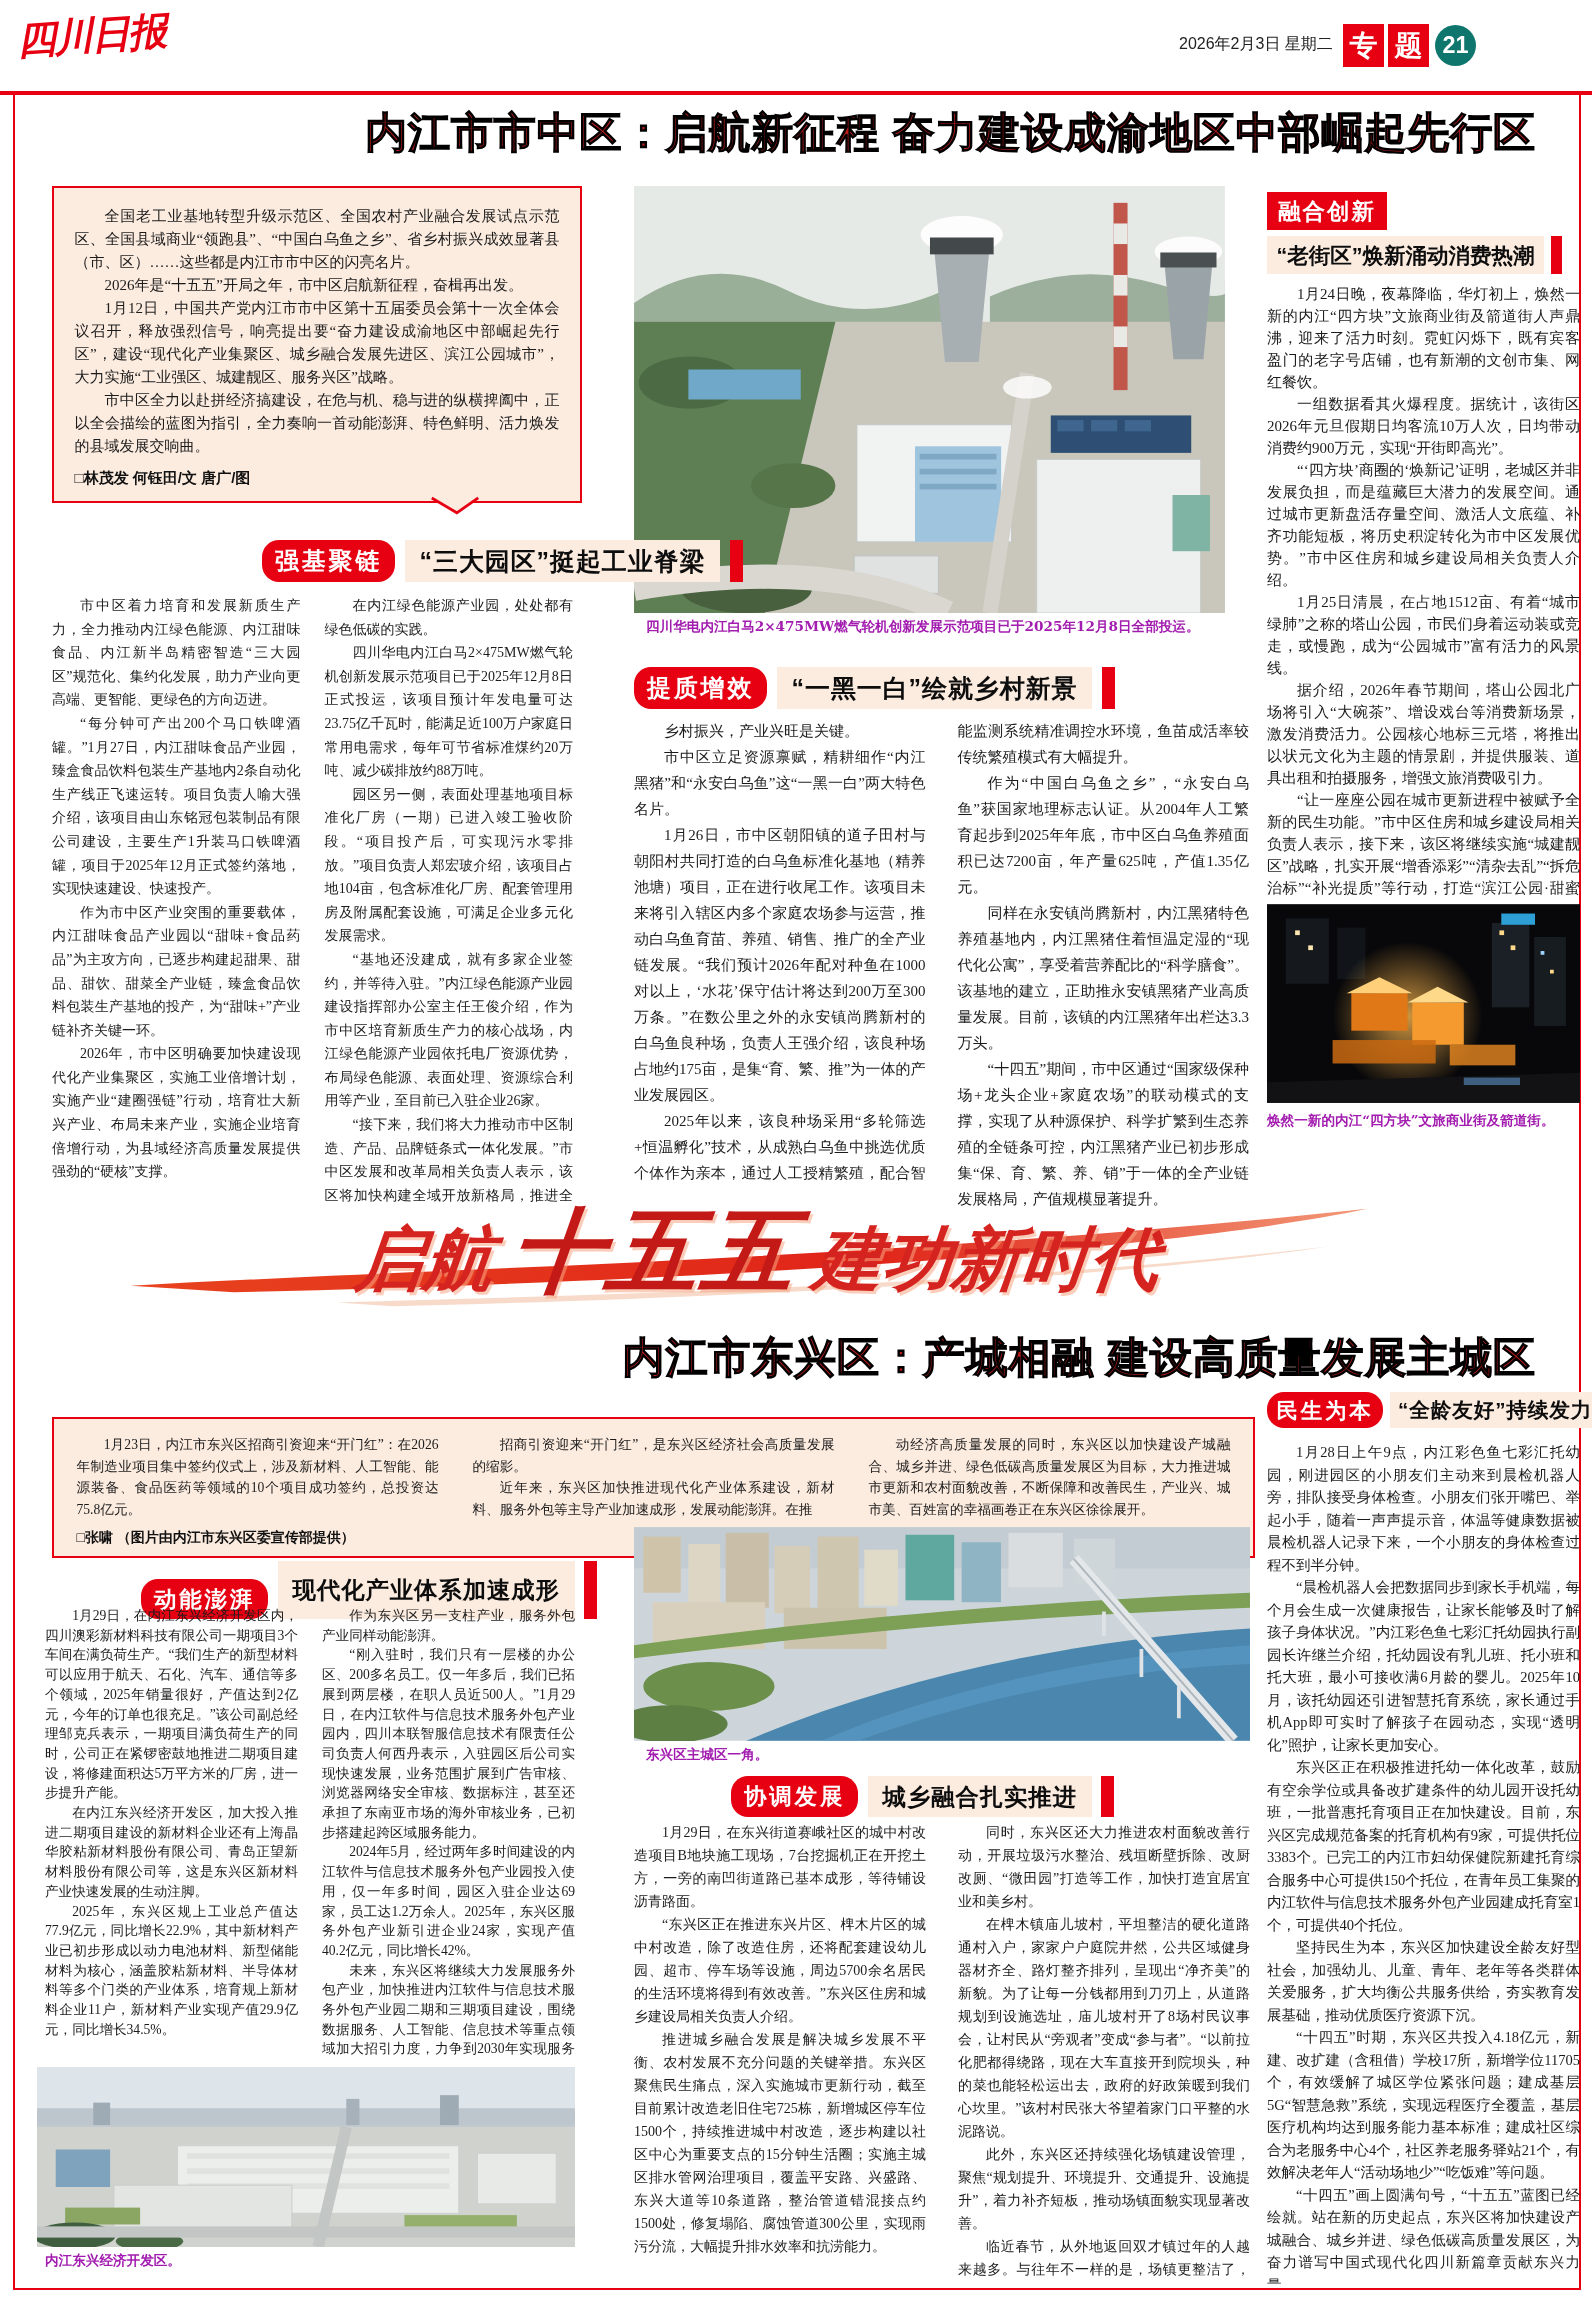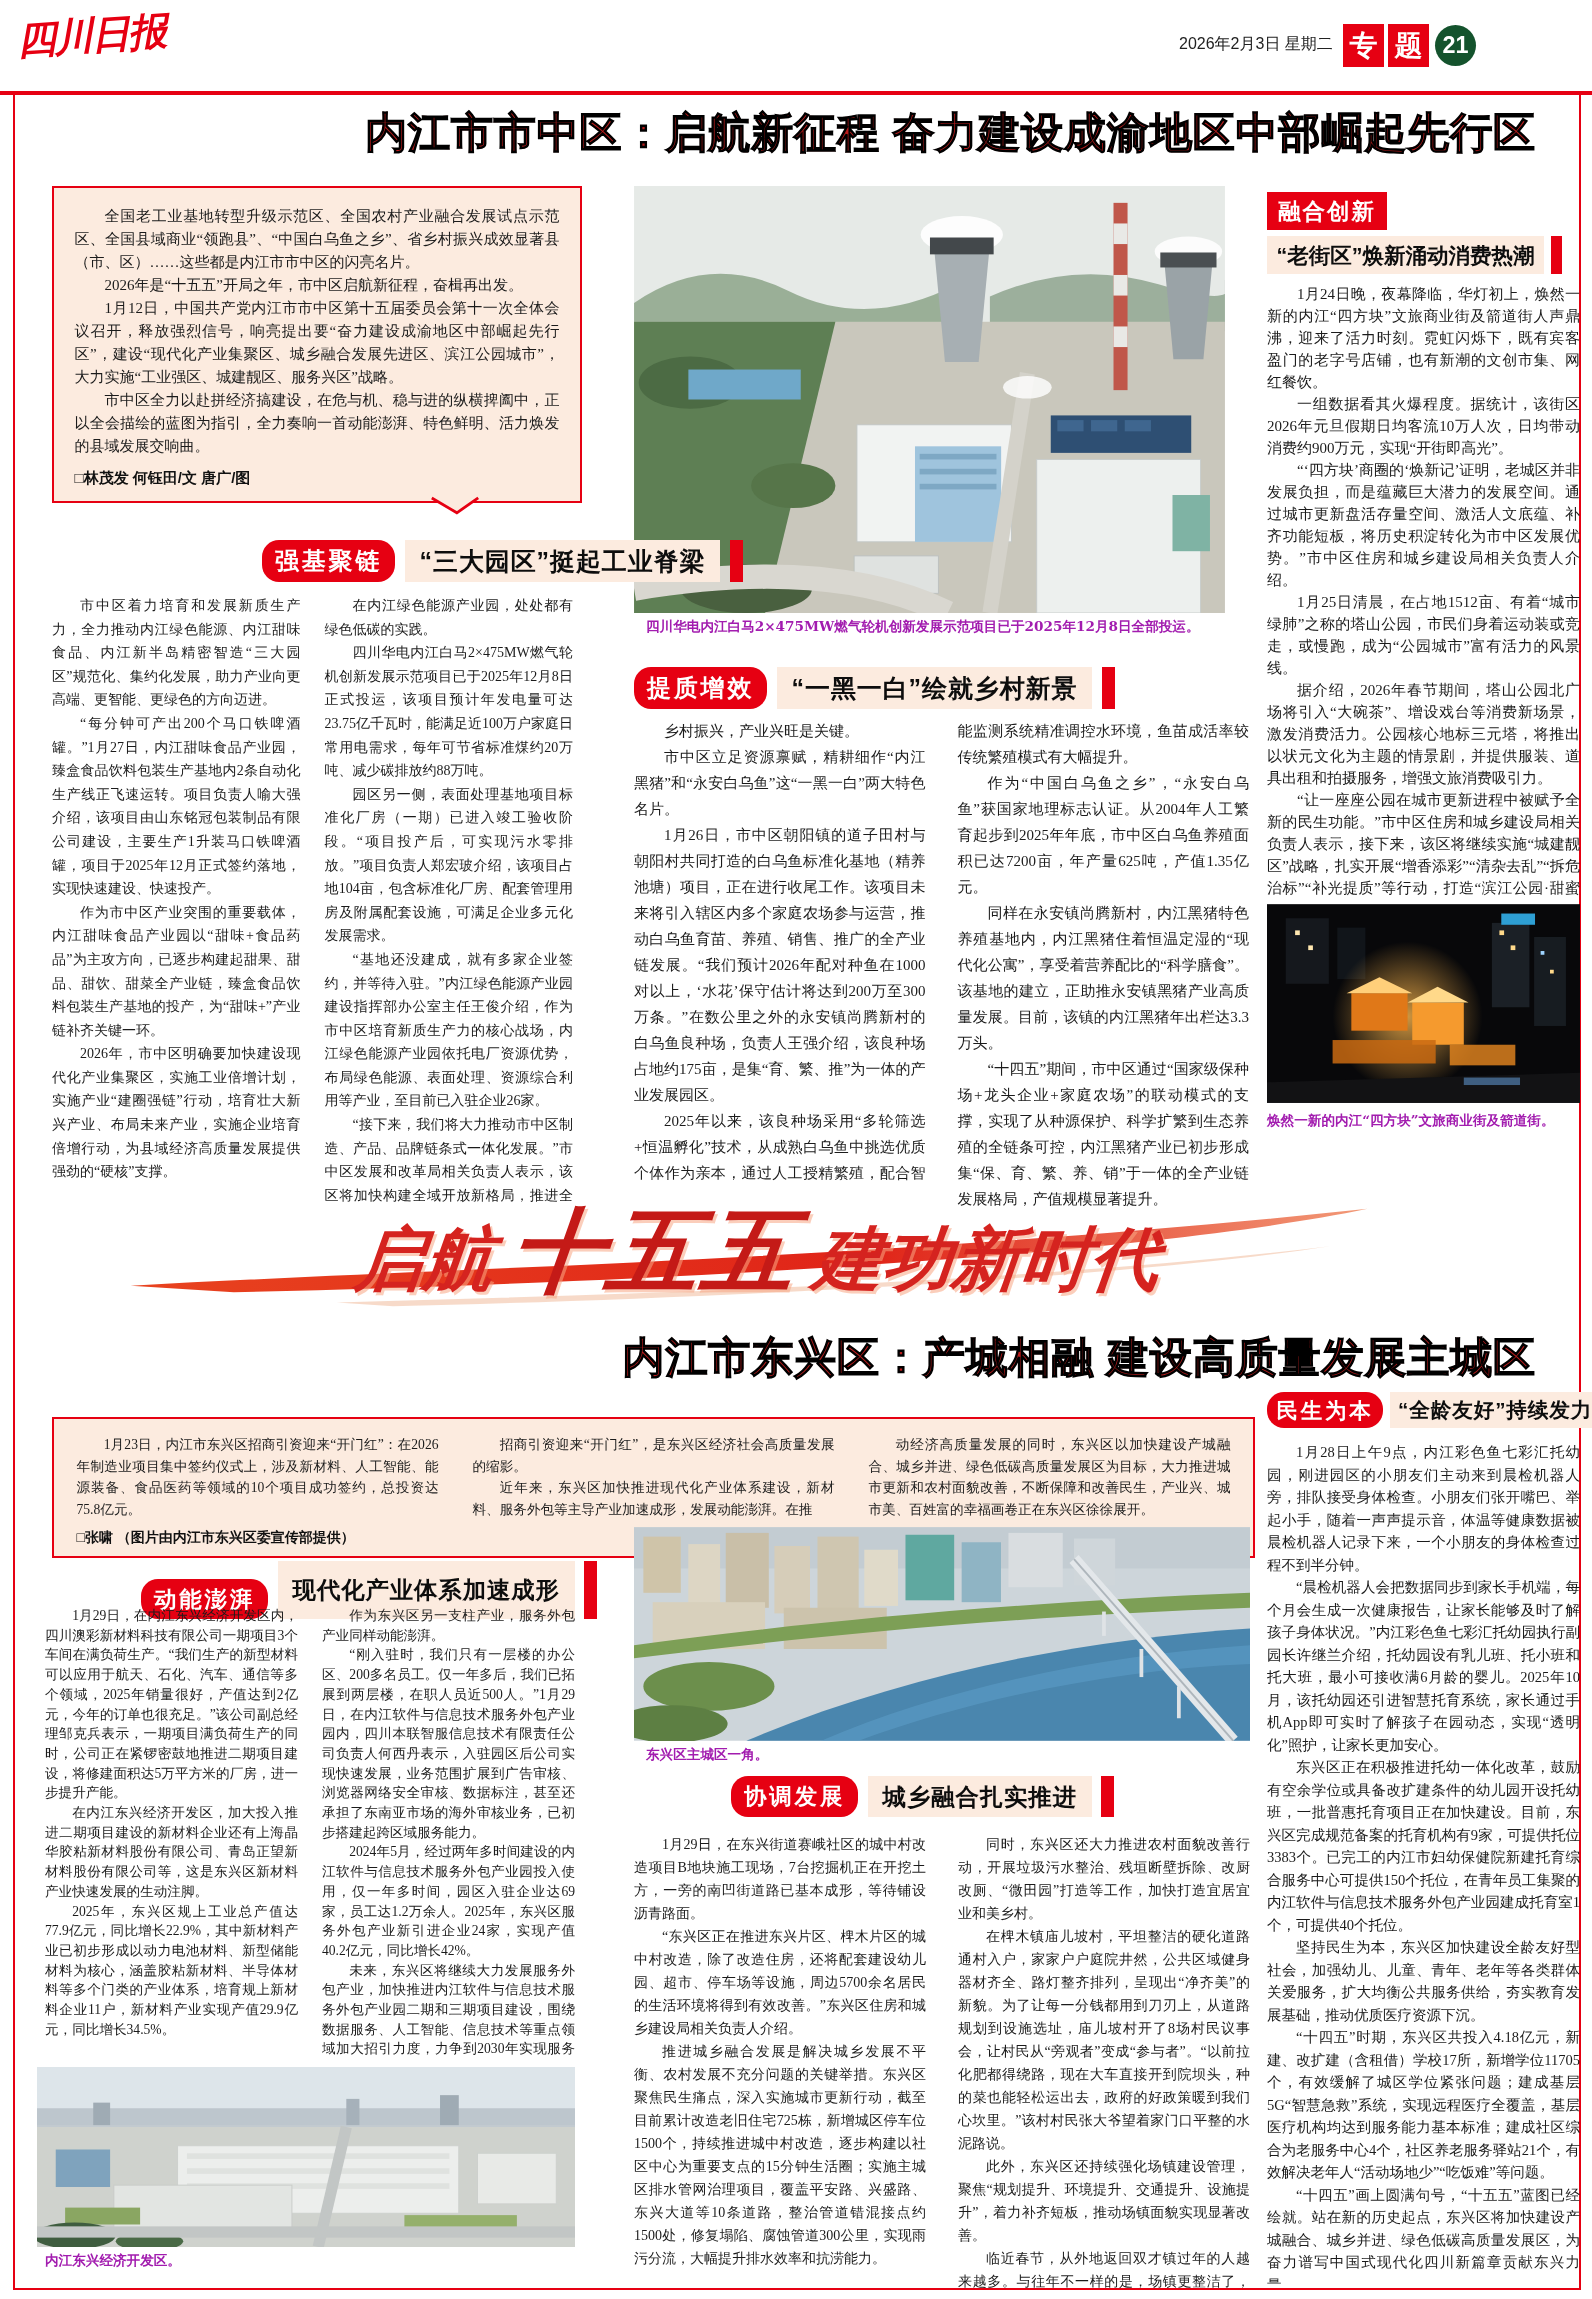--- a/index.html
+++ b/index.html
@@ -8,21 +8,21 @@
   
   .masthead{position:absolute;left:17px;top:9.4px;font-family:"DejaVu Serif",serif;
             font-size:39px;font-weight:900;font-style:italic;color:#e60012;
             transform:rotate(-4deg);letter-spacing:-1.9px;}
   .dateline{position:absolute;left:1179px;top:34px;font-family:"Liberation Sans",sans-serif;
             font-size:16px;color:#222;}
   .seclabel{position:absolute;top:24px;width:41px;height:43px;background:#e60012;color:#fff;
             font-family:"Liberation Sans",sans-serif;font-weight:900;font-size:28px;
             display:flex;align-items:center;justify-content:center;}
   .pagenum{position:absolute;left:1435px;top:25px;width:41px;height:41px;border-radius:50%;
-           background:#14532d;color:#fff;font-family:"Liberation Sans",sans-serif;
+           background:#0f766e;color:#fff;font-family:"Liberation Sans",sans-serif;
            font-weight:700;font-size:23.4px;display:flex;align-items:center;justify-content:center;}
   .topline{position:absolute;left:0;top:91px;width:1593px;height:3.7px;background:#e60012;}
   .frame{position:absolute;left:13px;top:93px;width:1564px;height:2195px;
          border-left:2.8px solid #e60012;border-right:2.8px solid #e60012;border-bottom:2.8px solid #e60012;}
   
   .headline{position:absolute;left:56px;width:1480px;text-align:right;
             font-family:"Liberation Sans",sans-serif;font-weight:900;color:#b91c1c;
             font-size:42px;letter-spacing:0.9px;-webkit-text-stroke:1.1px #000;}
   
   .bubble{position:absolute;background:#fcebdf;border:2.8px solid #e60012;box-sizing:border-box;}
@@ -330,21 +330,21 @@
       <ellipse cx="40" cy="210" rx="60" ry="20" fill="#5d7f43"></ellipse>
     </svg>
   </div>
   <div class="cap" style="left:646px;top:1746px;width:600px;">东兴区主城区一角。</div>
 
   <div class="shead" style="left:731px;top:1776px;font-family:Liberation Serif, serif;">
     <span class="lbl" style="font-size:22.5px;">协调发展</span>
     <span class="ttl" style="font-size:23.4px;">城乡融合扎实推进</span>
     <span class="blk"></span>
   </div>
-  <div class="art cols2" style="left:634px;top:1821px;width:616px;height:463px;column-gap:32px;font-size:14px;line-height:23px;margin-top:12px;">
+  <div class="art cols2" style="left:634px;top:1821px;width:616px;height:463px;column-gap:32px;font-size:14px;line-height:23px;">
       <p>1月29日，在东兴街道赛峨社区的城中村改造项目B地块施工现场，7台挖掘机正在开挖土方，一旁的南凹街道路已基本成形，等待铺设沥青路面。</p>
       <p>“东兴区正在推进东兴片区、椑木片区的城中村改造，除了改造住房，还将配套建设幼儿园、超市、停车场等设施，周边5700余名居民的生活环境将得到有效改善。”东兴区住房和城乡建设局相关负责人介绍。</p>
       <p>推进城乡融合发展是解决城乡发展不平衡、农村发展不充分问题的关键举措。东兴区聚焦民生痛点，深入实施城市更新行动，截至目前累计改造老旧住宅725栋，新增城区停车位1500个，持续推进城中村改造，逐步构建以社区中心为重要支点的15分钟生活圈；实施主城区排水管网治理项目，覆盖平安路、兴盛路、东兴大道等10条道路，整治管道错混接点约1500处，修复塌陷、腐蚀管道300公里，实现雨污分流，大幅提升排水效率和抗涝能力。</p>
       <p>同时，东兴区还大力推进农村面貌改善行动，开展垃圾污水整治、残垣断壁拆除、改厨改厕、“微田园”打造等工作，加快打造宜居宜业和美乡村。</p>
       <p>在椑木镇庙儿坡村，平坦整洁的硬化道路通村入户，家家户户庭院井然，公共区域健身器材齐全、路灯整齐排列，呈现出“净齐美”的新貌。为了让每一分钱都用到刀刃上，从道路规划到设施选址，庙儿坡村开了8场村民议事会，让村民从“旁观者”变成“参与者”。“以前拉化肥都得绕路，现在大车直接开到院坝头，种的菜也能轻松运出去，政府的好政策暖到我们心坎里。”该村村民张大爷望着家门口平整的水泥路说。</p>
       <p>此外，东兴区还持续强化场镇建设管理，聚焦“规划提升、环境提升、交通提升、设施提升”，着力补齐短板，推动场镇面貌实现显著改善。</p>
       <p>临近春节，从外地返回双才镇过年的人越来越多。与往年不一样的是，场镇更整洁了，停车难的问题也得到了有效缓解。“往年回来最头疼的问题是停车，经常堵起。今年镇上修了好几处停车场，停车非常方便。”双才镇居民刘伟表示。</p>
     </div>
 
 </div>

